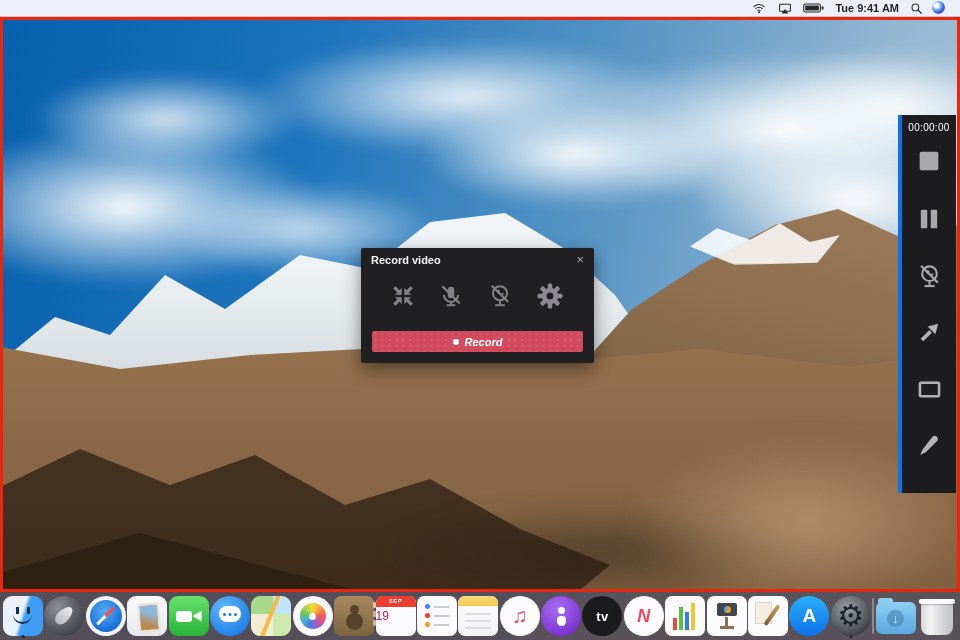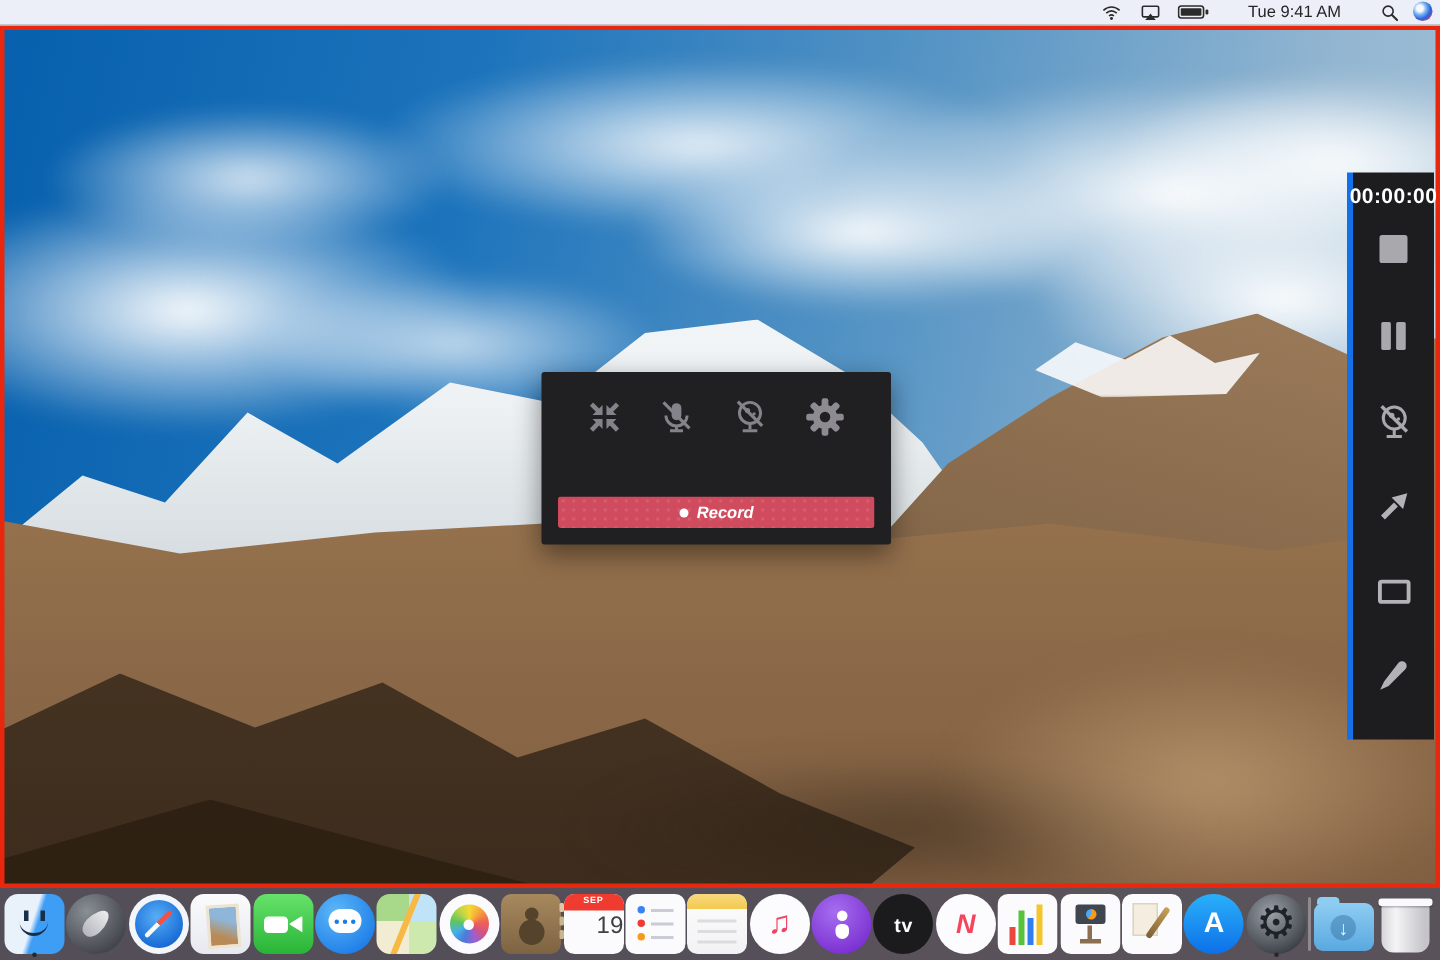--- a/index.html
+++ b/index.html
@@ -3,21 +3,21 @@
 <meta charset="utf-8">
 <style>
   * { box-sizing: border-box; margin: 0; padding: 0; }
   html,body { width:960px; height:640px; overflow:hidden; background:#000;
     font-family:"Liberation Sans", sans-serif; }
   #screen { position:relative; width:960px; height:640px; overflow:hidden; }
 
   
   #menubar { position:absolute; left:0; top:0; width:960px; height:17px;
     background:#edeff8; border-bottom:1px solid #c6c6cd; display:flex;
-    align-items:center; justify-content:flex-end; padding-right:5px; gap:24px; z-index:60; }
+    align-items:center; justify-content:flex-end; padding-right:15px; gap:9px; z-index:60;font-weight:bold; }
   #menubar .clock { font-size:11px; color:#252527; margin:0 2px; }
   .mi { display:inline-flex; align-items:center; justify-content:center; height:15px; }
   .mi svg { display:block; }
   .mi-siri { width:13px; height:13px; border-radius:50%;
     background:radial-gradient(circle at 35% 35%, #f7f9ff 0 18%, #7db5f2 35%, #2a63d8 60%, #d64570 85%, #7a2fb0 100%); }
 
   
   #wallpaper { position:absolute; left:0; top:17px; width:960px; height:623px;
     overflow:hidden;
     background:linear-gradient(102deg,#0760ad 0%,#1d74bc 30%,#5795c5 58%,#93b6d1 82%,#a9c4d8 100%); }
@@ -75,21 +75,21 @@
     background-size:7px 6px;font-style:italic; }
   #record-btn .dot { width:6px; height:6px; border-radius:50%; background:#fff; }
   #record-btn .lbl { color:#fff; font-size:11px; font-weight:bold; }
 
   
   #tb-accent { position:absolute; left:898px; top:115px; width:4px; height:378px;
     background:#1470e6; z-index:45; }
   #rec-toolbar { position:absolute; left:902px; top:115px; width:54px; height:378px;
     background:#1d1c1f; z-index:45; display:flex; flex-direction:column;
     align-items:center; padding-top:7px; }
-  #rec-toolbar .timer { color:#fff; font-size:14px; font-weight:bold; letter-spacing:.3px; }
+  #rec-toolbar .timer { color:#fff; font-size:10px; font-weight:normal; letter-spacing:.3px; }
   #tb-buttons { display:flex; flex-direction:column; align-items:center;
     margin-top:14px; gap:30px; }
   .tb-btn { background:none; border:none; padding:0; cursor:pointer;
     display:flex; align-items:center; justify-content:center; }
   .tb-btn svg { display:block; }
 
   
   #dock { position:absolute; left:0; bottom:0; width:960px; height:48px;
     background:rgba(86,82,92,.93); z-index:55; display:flex; align-items:center;
     justify-content:space-between; padding:0 3px; }
@@ -142,22 +142,22 @@
   .di-contacts { border-radius:7px; background:linear-gradient(#a8895e,#7d6342); }
   .di-contacts::before { content:""; position:absolute; left:16px; top:9px; width:9px; height:9px;
     border-radius:50%; background:#55432c; box-shadow:0 12px 0 4px #55432c; }
   .di-contacts::after { content:""; position:absolute; right:-2px; top:6px; width:3px; height:6px;
     background:#d9c9a8; box-shadow:0 9px 0 #c9b58f, 0 18px 0 #c9b58f; border-radius:1px; }
   .di-calendar { border-radius:7px; background:#fbfbfd; overflow:hidden; }
   .di-calendar::before { content:""; position:absolute; left:0; top:0; width:40px; height:11px;
     background:#f03b30; }
   .cal-month { position:absolute; left:0; top:1.5px; width:40px; text-align:center;
     font-size:6px; font-weight:bold; color:#fff; letter-spacing:.5px; z-index:2; }
-  .cal-day { position:absolute; left:0; top:13px; width:40px; text-align:right;
-    font-size:16px; color:#404040; z-index:2; }
+  .cal-day { position:absolute; left:0; top:13px; width:40px; text-align:left;
+    font-size:12px; color:#be185d; z-index:2; }
   .di-reminders { border-radius:7px; background:#fbfbfd; }
   .di-reminders::before { content:""; position:absolute; left:8px; top:8px; width:5px; height:5px;
     border-radius:50%; background:#3b82f7; box-shadow:0 9px 0 #f03b30, 0 18px 0 #f59a1d; }
   .di-reminders::after { content:""; position:absolute; left:17px; top:9.5px; width:15px; height:2px;
     background:#c9ccd4; box-shadow:0 9px 0 #c9ccd4, 0 18px 0 #c9ccd4; }
   .di-notes { border-radius:7px; background:linear-gradient(#fdfdfd,#f2f2f4); overflow:hidden; }
   .di-notes::before { content:""; position:absolute; left:0; top:0; width:40px; height:10px;
     background:linear-gradient(#f8da7d,#f3c94f); }
   .di-notes::after { content:""; position:absolute; left:7px; top:17px; width:26px; height:2px;
     background:#dcdce0; box-shadow:0 7px 0 #dcdce0, 0 14px 0 #dcdce0; }
@@ -265,20 +265,24 @@
             <line x1="14.8" y1="14.8" x2="21" y2="21" stroke="#2b2b2b" stroke-width="2.5" stroke-linecap="round"></line>
           </svg>
         </span>
         <span class="mi mi-siri"></span>
       </span>
   </div>
 
   <div id="rec-border"></div>
 
   <div id="record-dialog">
+    <div class="dlg-head">
+      <span class="dlg-title">Record video</span>
+      <button class="dlg-close">×</button>
+    </div>
     <div id="dlg-tools">
         <button class="tool-btn">
           <span class="mi">
             <svg viewBox="0 0 24 24" width="26" height="26" fill="#85838a">
               <path id="ca" d="M10.8 10.8L10.8 4.6 8.7 6.7 5 3 3 5 6.7 8.7 4.6 10.8Z"></path>
               <use href="#ca" transform="rotate(90 12 12)"></use>
               <use href="#ca" transform="rotate(180 12 12)"></use>
               <use href="#ca" transform="rotate(270 12 12)"></use>
             </svg>
           </span>

